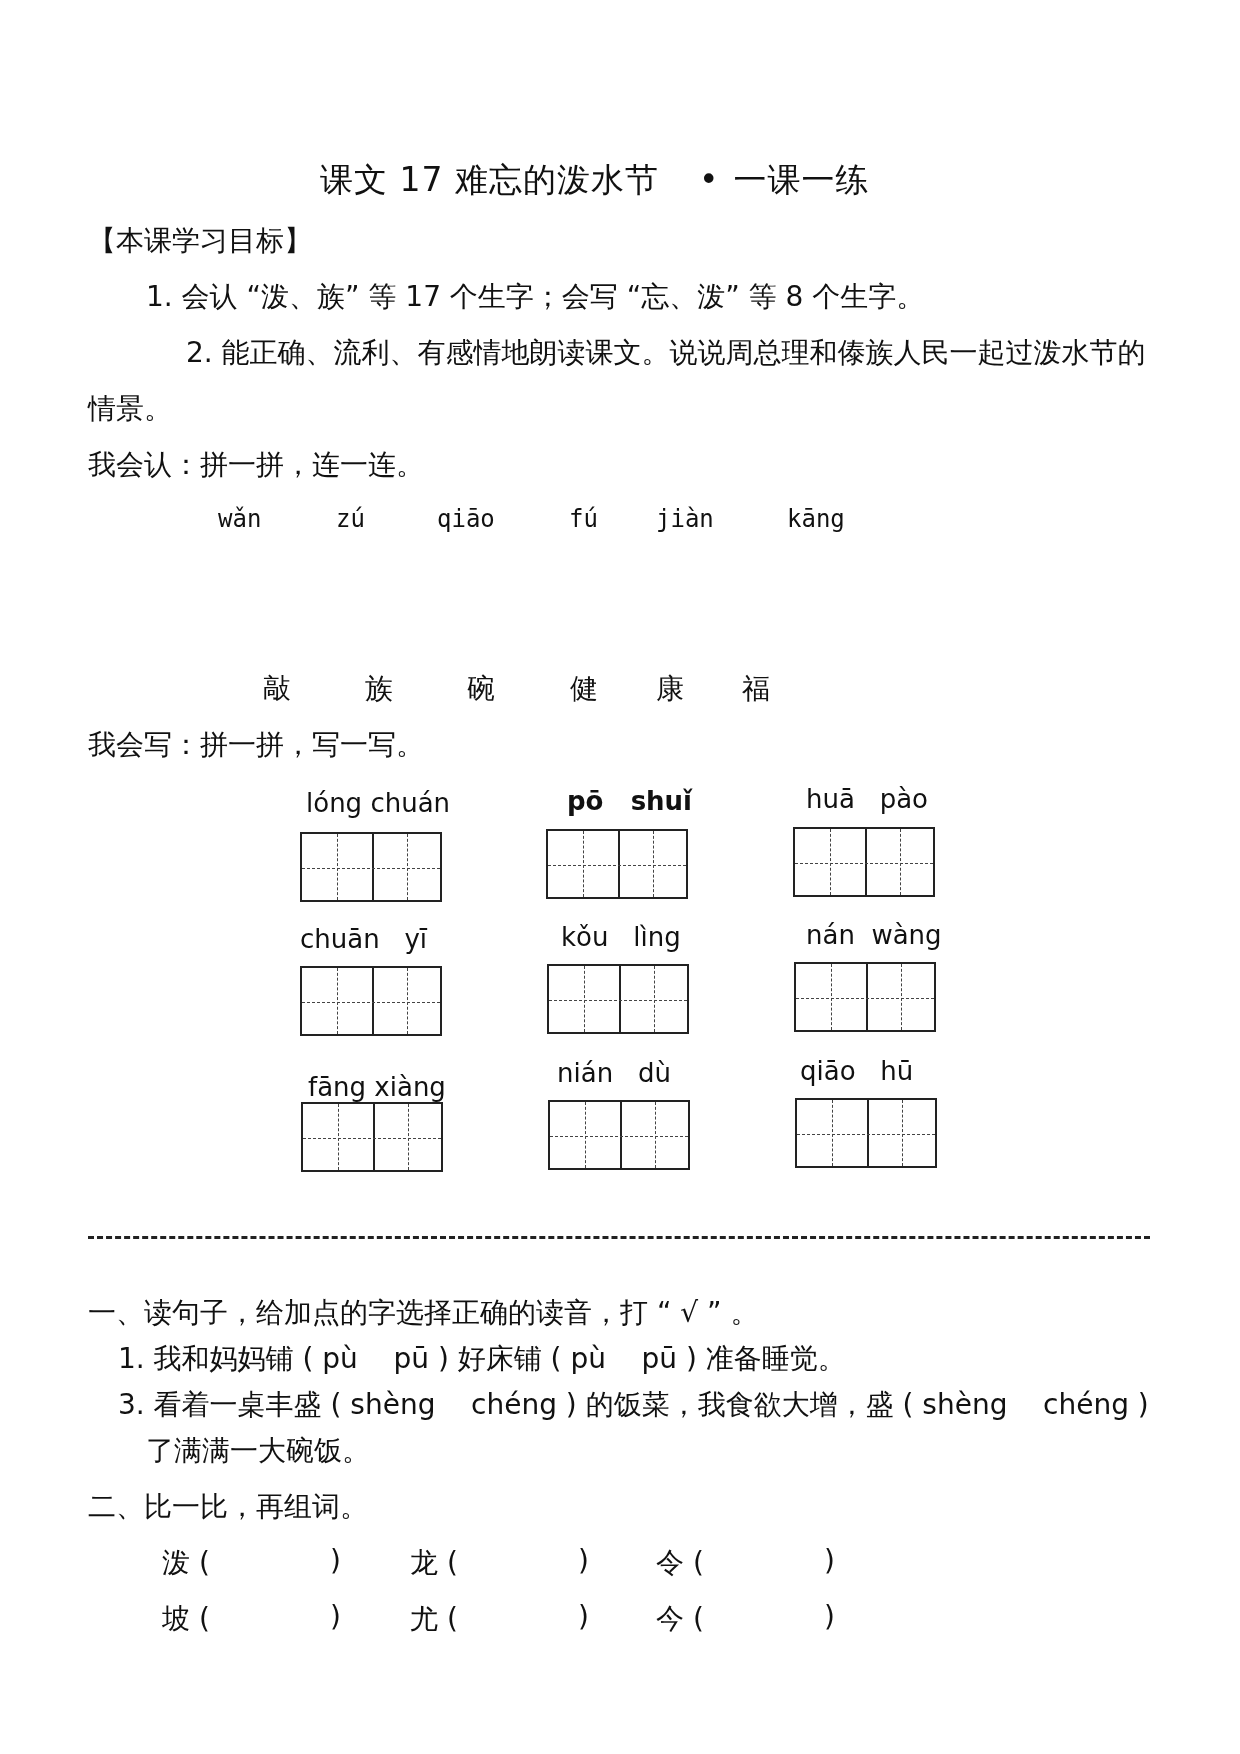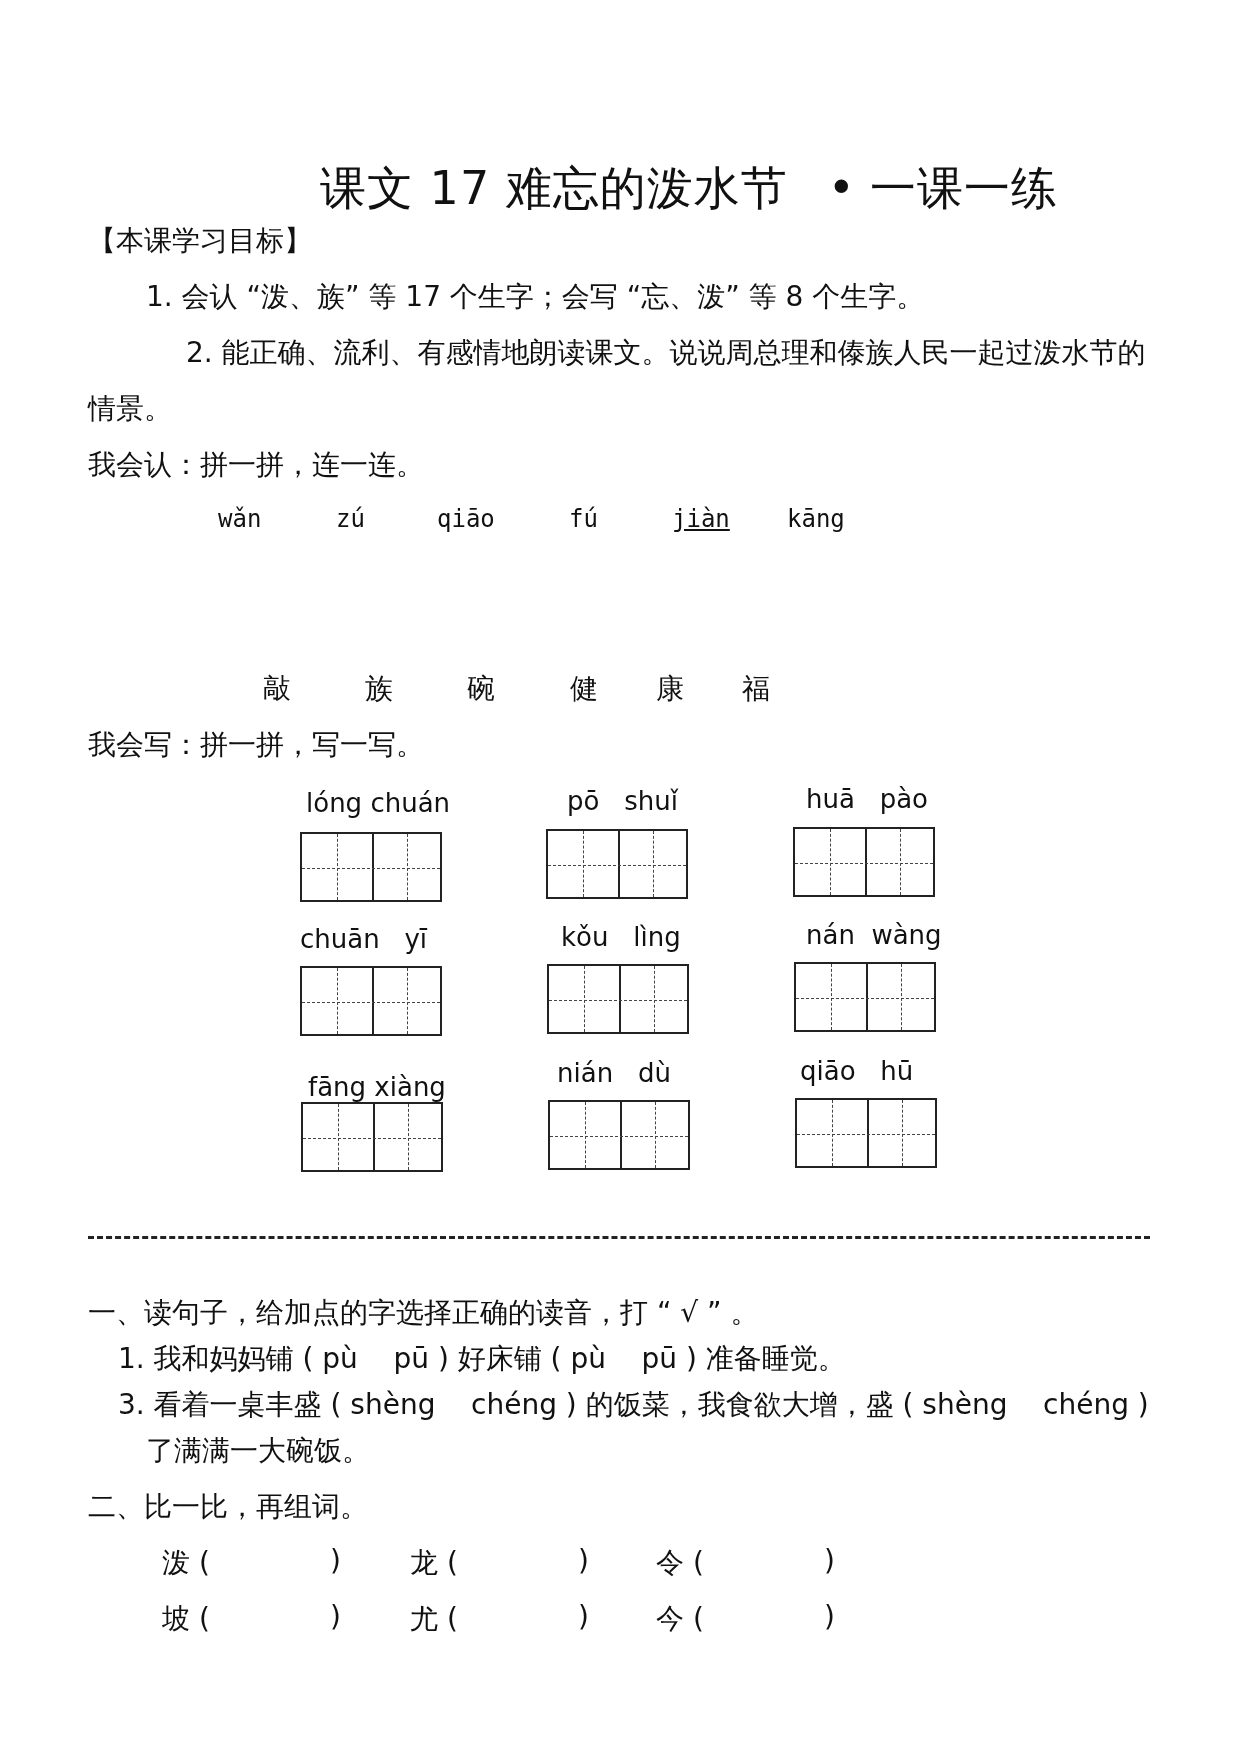--- a/index.html
+++ b/index.html
@@ -1,18 +1,18 @@
 <!DOCTYPE html>
 <html><head>
 <meta charset="utf-8">
 <style>
   html, body { margin:0; padding:0; background:#ffffff; }
   body { width:1240px; height:1754px; position:relative; overflow:hidden; color:#111; font-family:"DejaVu Sans", "Liberation Sans", sans-serif; }
   .abs { position:absolute; white-space:nowrap; }
-  .title { top:158px; left:320px; font-size:46px; letter-spacing:1px; }
+  .title { top:158px; left:320px; font-size:33px; letter-spacing:1px; }
   .title .dot { margin-left:40px; margin-right:14px; }
   .h-goal { top:222px; left:88px; font-size:28px; }
   .line { font-size:28px; }
   .mono { font-family:"DejaVu Sans Mono", "Liberation Mono", monospace; }
   .pinyin-row { top:505px; left:218px; font-size:24px; }
   .pinyin-row span { position:absolute; }
   .char-row { top:670px; font-size:28px; }
   .grid-label { font-size:26px; }
   .grid-box { position:absolute; width:142px; height:70px; border:2px solid #222; box-sizing:border-box; }
   .grid-box .mid { position:absolute; left:70px; top:0; bottom:0; border-left:2px solid #222; }
@@ -34,42 +34,42 @@
 <div class="abs line" style="top:334px; left:146px;margin-left:40px;">2. 能正确、流利、有感情地朗读课文。说说周总理和傣族人民一起过泼水节的</div>
 <div class="abs line" style="top:390px; left:88px;">情景。</div>
 
 <div class="abs line" style="top:446px; left:88px;">我会认：拼一拼，连一连。</div>
 
 <div class="abs pinyin-row mono" style="left:0; width:1240px;">
   <span style="left:218px;">wǎn</span>
   <span style="left:336px;">zú</span>
   <span style="left:437px;">qiāo</span>
   <span style="left:569px;">fú</span>
-  <span style="left:672px;text-decoration:underline;">jiàn</span>
+  <span style="left:656px;">jiàn</span>
   <span style="left:787px;">kāng</span>
 </div>
 
 <div class="abs char-row" style="left:263px;">敲</div>
 <div class="abs char-row" style="left:365px;">族</div>
 <div class="abs char-row" style="left:467px;">碗</div>
 <div class="abs char-row" style="left:570px;">健</div>
 <div class="abs char-row" style="left:656px;">康</div>
 <div class="abs char-row" style="left:742px;">福</div>
 
 <div class="abs line" style="top:726px; left:88px;">我会写：拼一拼，写一写。</div>
 
 <div class="abs grid-label" style="top:788px; left:306px;">lóng chuán</div>
 <div class="grid-box" style="top:832px; left:300px;">
     <div class="vd" style="left:35px;"></div>
     <div class="mid"></div>
     <div class="vd" style="left:105px;"></div>
     <div class="hd"></div>
   </div>
 
-<div class="abs grid-label" style="top:786px; left:567px; white-space:pre;">pō   shuǐ</div>
+<div class="abs grid-label" style="top:786px; left:567px; white-space:pre;font-weight:bold;">pō   shuǐ</div>
 <div class="grid-box" style="top:829px; left:546px;">
     <div class="vd" style="left:35px;"></div>
     <div class="mid"></div>
     <div class="vd" style="left:105px;"></div>
     <div class="hd"></div>
   </div>
 
 <div class="abs grid-label" style="top:784px; left:806px; white-space:pre;">huā   pào</div>
 <div class="grid-box" style="top:827px; left:793px;">
     <div class="vd" style="left:35px;"></div>

